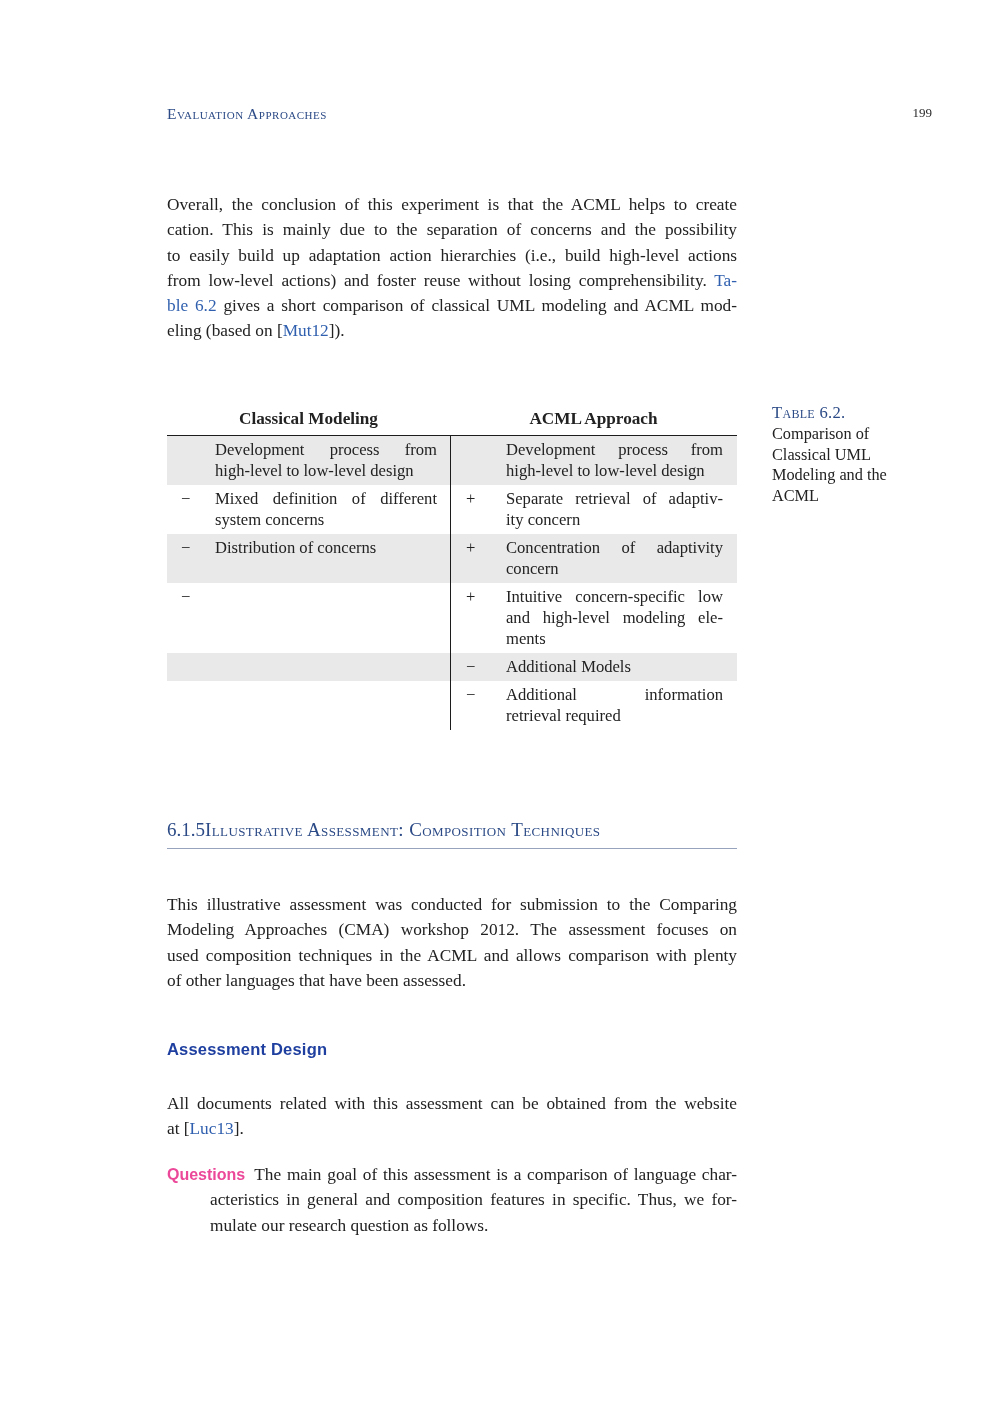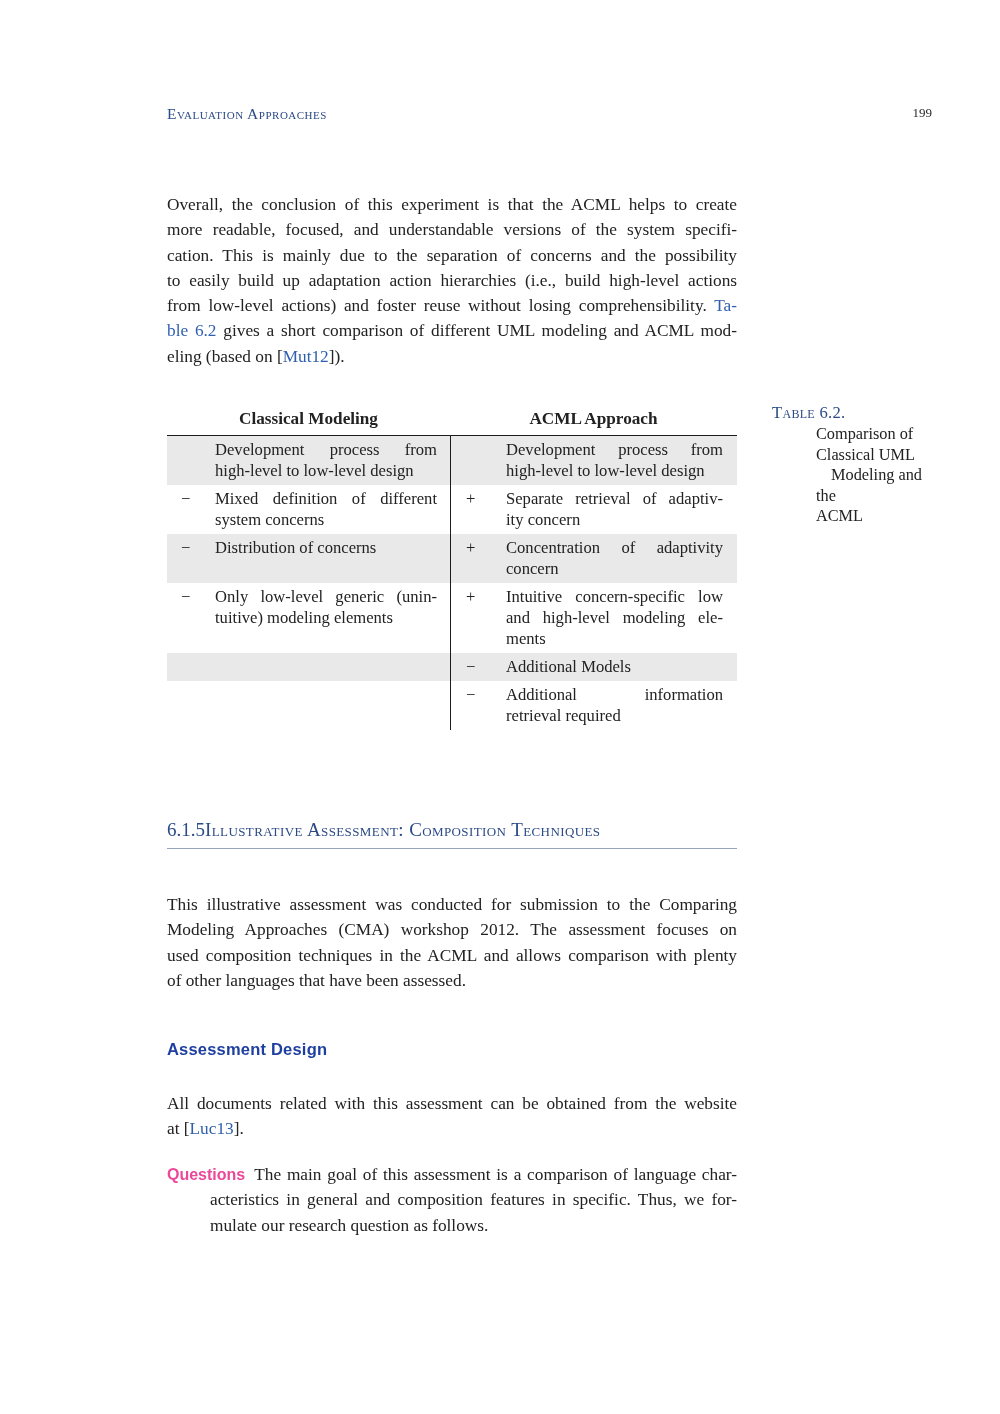--- a/index.html
+++ b/index.html
@@ -7,21 +7,21 @@
   body {
     width:1000px; height:1414px; position:relative;
     font-family:"Liberation Serif", serif; color:#222222;
     overflow:hidden;
   }
   .abs { position:absolute; }
 
   
   .ln { text-align:justify; text-align-last:justify; }
   .ln.last { text-align-last:left; }
-  .noj .ln, .noj .ln.last { text-align:right; text-align-last:left;margin-left:44px; }
+  .noj .ln, .noj .ln.last { text-align:right; text-align-last:left; }
   .link { color:#2f5fae; }
   .label {
     font-family:"Liberation Sans", sans-serif; font-weight:bold;
     font-size:16px; color:#ec4899; margin-right:9px;
   }
 
   
   .running {
     left:167px; top:105px; font-variant:small-caps; letter-spacing:.5px;
     color:#2b4a86; font-size:15.5px;
@@ -69,25 +69,24 @@
   }
 </style>
 </head>
 <body>
 
 <div class="abs running">Evaluation Approaches</div>
 <div class="abs pagenum">199</div>
 
 <div class="abs para p1">
     <div class="ln"><span>Overall, the conclusion of this experiment is that the ACML helps to create</span></div>
-    <div class="ln"><span>more readable, focused, and understandable versions of the system specifi-</span></div>
     <div class="ln"><span>cation. This is mainly due to the separation of concerns and the possibility</span></div>
     <div class="ln"><span>to easily build up adaptation action hierarchies (i.e., build high-level actions</span></div>
     <div class="ln"><span>from low-level actions) and foster reuse without losing comprehensibility. </span><span class="link">Ta-</span></div>
-    <div class="ln"><span class="link">ble 6.2</span><span> gives a short comparison of different UML modeling and ACML mod-</span></div>
+    <div class="ln"><span class="link">ble 6.2</span><span> gives a short comparison of classical UML modeling and ACML mod-</span></div>
     <div class="ln last"><span>eling (based on [</span><span class="link">Mut12</span><span>]).</span></div>
   </div>
 
 <div class="abs table-wrap">
   <div class="thead">
     <div class="h1">Classical Modeling</div>
     <div class="h2">ACML Approach</div>
   </div>
   <div class="tbody">
 
@@ -137,24 +136,20 @@
         <div class="ctext">
             <div class="ln"><span>Concentration of adaptivity</span></div>
             <div class="ln last"><span>concern</span></div>
           </div>
       </div>
     </div>
 
     <div class="trow">
       <div class="tcell l">
         <span class="sign">−</span>
-        <div class="ctext">
-            <div class="ln"><span>Only low-level generic (unin-</span></div>
-            <div class="ln last"><span>tuitive) modeling elements</span></div>
-          </div>
       </div>
       <div class="tcell r">
         <span class="sign">+</span>
         <div class="ctext">
             <div class="ln"><span>Intuitive concern-specific low</span></div>
             <div class="ln"><span>and high-level modeling ele-</span></div>
             <div class="ln last"><span>ments</span></div>
           </div>
       </div>
     </div>

